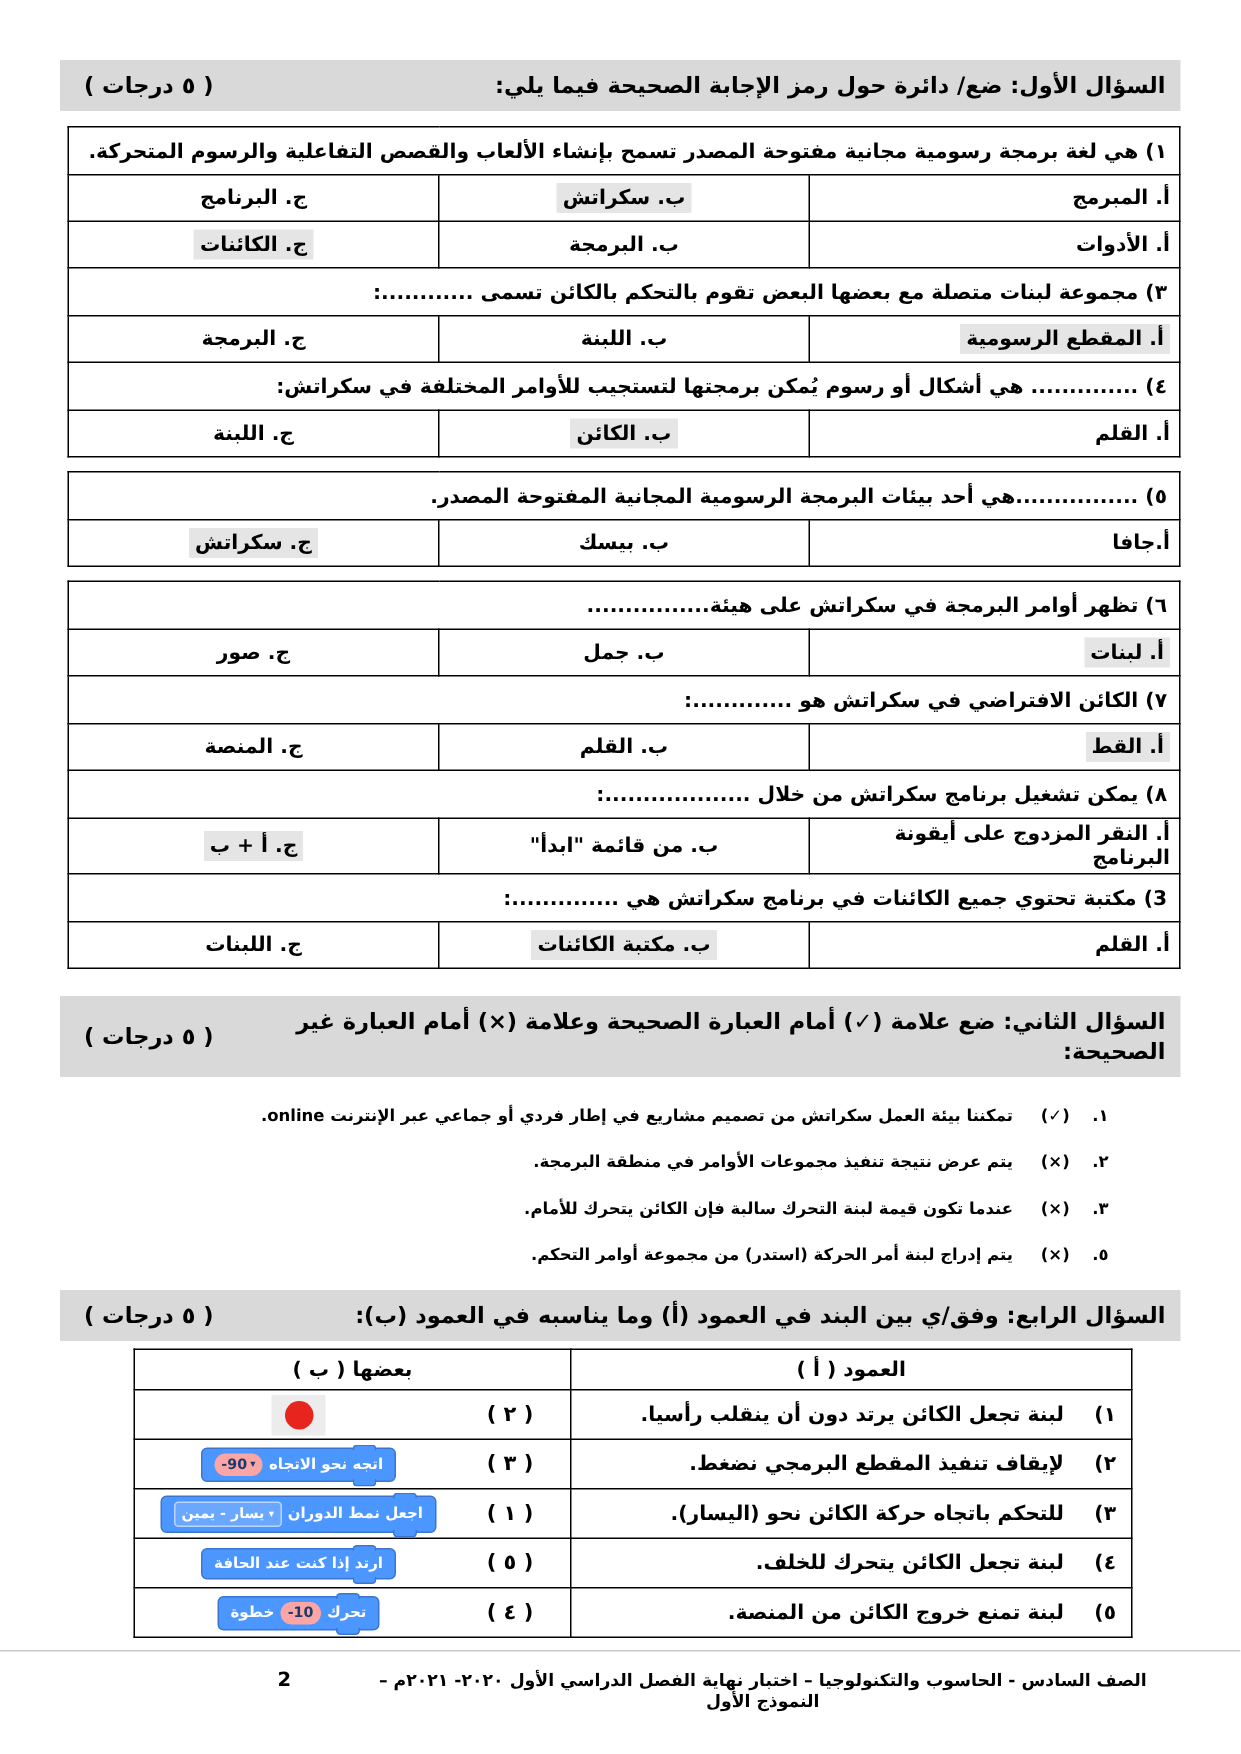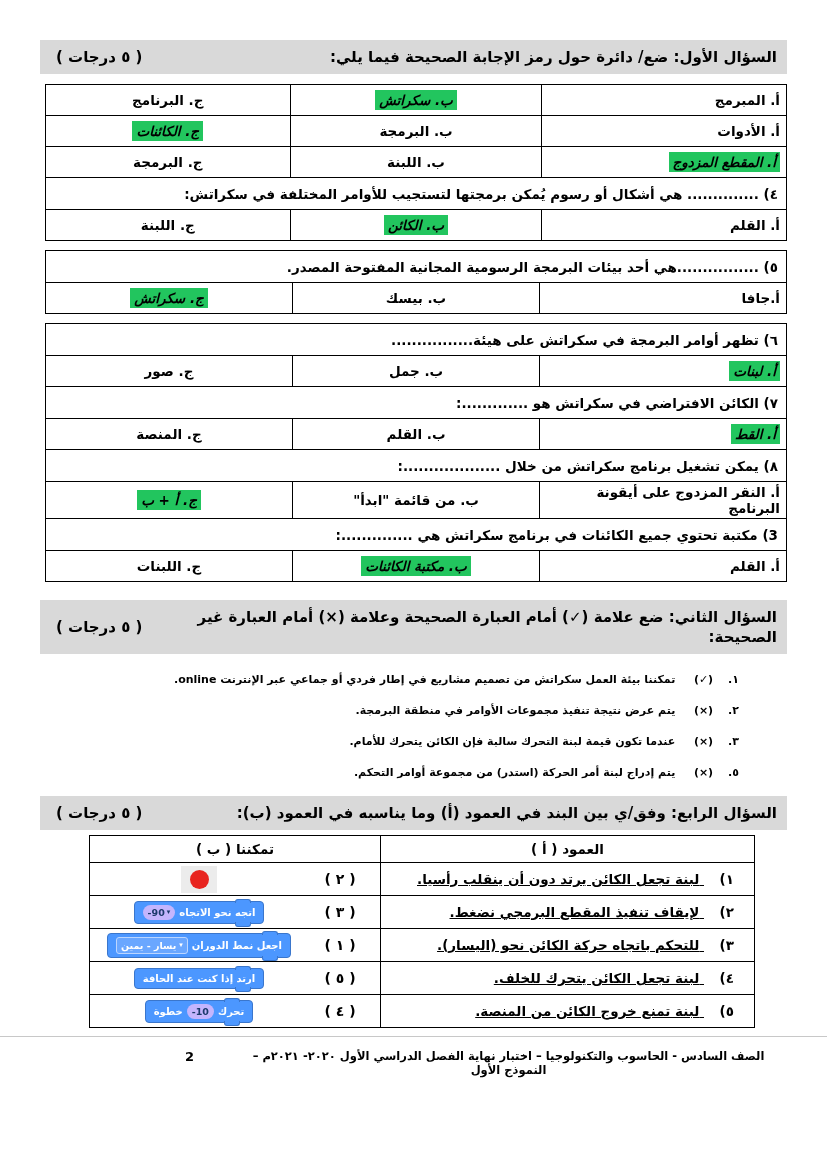--- a/index.html
+++ b/index.html
@@ -24,38 +24,38 @@
 
   
   table.mcq { width: 742px; border-collapse: collapse; table-layout: fixed; margin-top: 9px; }
   table.mcq:nth-of-type(1) { margin-top: 10px; }
   .mcq td { border: 1px solid #000; font-weight: bold; font-size: 13.5px; }
   .mcq .q-cell { height: 32px; text-align: right; padding: 4px 8px; }
   .mcq .opt-row td { height: 31px; padding: 2px 6px; }
   .mcq .opt-a { width: 33%; text-align: right; padding-right: 10px; }
   .mcq .opt-b { width: 34%; text-align: center; }
   .mcq .opt-c { width: 33%; text-align: center; }
-  .hl { background: #22c55e; padding: 2px 4px; font-style: italic; }
+  .hl { background: #e5e5e5; padding: 2px 4px; }
 
   
   .statements { padding: 10px 48px 0 0; }
   .statement { font-weight: bold; font-size: 11px; line-height: 31px; white-space: nowrap; }
   .statement .s-num { display: inline-block; min-width: 22px; }
   .statement .s-mark { display: inline-block; min-width: 34px; }
 
   .sec2-bar { margin-top: 18px; }
   .sec4-bar { margin-top: 8px; }
 
   
   table.match { width: 665px; border-collapse: collapse; table-layout: fixed; margin: 5px 32px 0 auto; }
   .match th, .match td { border: 1px solid #000; font-weight: bold; font-size: 13.5px; }
   .match th { height: 27px; text-align: center; }
   .match .col-a { width: 374px; }
   .match .col-b { width: 291px; }
-  .match .item-cell { height: 33px; text-align: right; padding: 2px 20px; text-decoration: underline; }
+  .match .item-cell { height: 33px; text-align: right; padding: 2px 10px; }
   .match .item-cell .i-num { display: inline-block; min-width: 30px; }
   .match .ans-cell { padding: 2px 4px; }
   .ans-wrap { display: flex; align-items: center; height: 100%; }
   .ans-num { width: 72px; text-align: center; font-weight: bold; font-size: 14px; }
   .blk-area { flex: 1; display: flex; justify-content: center; align-items: center; }
 
   
   .sblock {
     position: relative;
     display: inline-flex; align-items: center; gap: 4px;
@@ -74,21 +74,21 @@
     border: 1px solid #3a76cc; border-bottom: none;
     border-radius: 3px 3px 0 0;
   }
   .sblock::after {
     content: ""; position: absolute; bottom: -4px; right: 12px;
     width: 14px; height: 4px; background: #4c97ff;
     border: 1px solid #3a76cc; border-top: none;
     border-radius: 0 0 3px 3px;
   }
   .oval {
-    background: #c4b5fd; color: #1b3a6b;
+    background: #fca5a5; color: #1b3a6b;
     border-radius: 9px; padding: 1px 5px;
     font-size: 9.5px; font-weight: bold;
     display: inline-flex; align-items: center; gap: 2px;
     direction: ltr;
   }
   .tiny-arrow { font-size: 7px; color: #1b3a6b; }
   .dd {
     background: #6aa7ff; border: 1px solid #bcd6ff; border-radius: 3px;
     padding: 1px 4px; display: inline-flex; align-items: center; gap: 3px;
     font-size: 9.5px;
@@ -117,32 +117,38 @@
 
 <div class="page">
 
   <div class="sec-bar">
     <span>السؤال الأول: ضع/ دائرة حول رمز الإجابة الصحيحة فيما يلي:</span>
     <span class="points">( ٥ درجات )</span>
   </div>
 
   <table class="mcq">
     <tbody>
+      <tr>
+          <td class="q-cell" colspan="3">١) هي لغة برمجة رسومية مجانية مفتوحة المصدر تسمح بإنشاء الألعاب والقصص التفاعلية والرسوم المتحركة.</td>
+        </tr>
       <tr class="opt-row">
         <td class="opt-a"><span>أ. المبرمج</span></td>
         <td class="opt-b"><span class="hl">ب. سكراتش</span></td>
         <td class="opt-c"><span>ج. البرنامج</span></td>
       </tr>
       <tr class="opt-row">
         <td class="opt-a"><span>أ. الأدوات</span></td>
         <td class="opt-b"><span>ب. البرمجة</span></td>
         <td class="opt-c"><span class="hl">ج. الكائنات</span></td>
       </tr>
-      <tr class="opt-row">
-        <td class="opt-a"><span class="hl">أ. المقطع المزدوج</span></td>
+      <tr>
+          <td class="q-cell" colspan="3">٣) مجموعة لبنات متصلة مع بعضها البعض تقوم بالتحكم بالكائن تسمى ............:</td>
+        </tr>
+      <tr class="opt-row">
+        <td class="opt-a"><span class="hl">أ. المقطع الرسومية</span></td>
         <td class="opt-b"><span>ب. اللبنة</span></td>
         <td class="opt-c"><span>ج. البرمجة</span></td>
       </tr>
       <tr>
           <td class="q-cell" colspan="3">٤) .............. هي أشكال أو رسوم يُمكن برمجتها لتستجيب للأوامر المختلفة في سكراتش:</td>
         </tr>
       <tr class="opt-row">
         <td class="opt-a"><span>أ. القلم</span></td>
         <td class="opt-b"><span class="hl">ب. الكائن</span></td>
         <td class="opt-c"><span>ج. اللبنة</span></td>
@@ -230,21 +236,21 @@
 
   <div class="sec-bar sec4-bar">
     <span>السؤال الرابع: وفق/ي بين البند في العمود (أ) وما يناسبه في العمود (ب):</span>
     <span class="points">( ٥ درجات )</span>
   </div>
 
   <table class="match">
     <thead>
       <tr>
         <th class="col-a">العمود ( أ )</th>
-        <th class="col-b">تمكننا ( ب )</th>
+        <th class="col-b">بعضها ( ب )</th>
       </tr>
     </thead>
     <tbody>
       <tr>
         <td class="item-cell">
           <span class="i-num">١)</span>
           <span>لبنة تجعل الكائن يرتد دون أن ينقلب رأسيا.</span>
         </td>
         <td class="ans-cell">
           <div class="ans-wrap">

